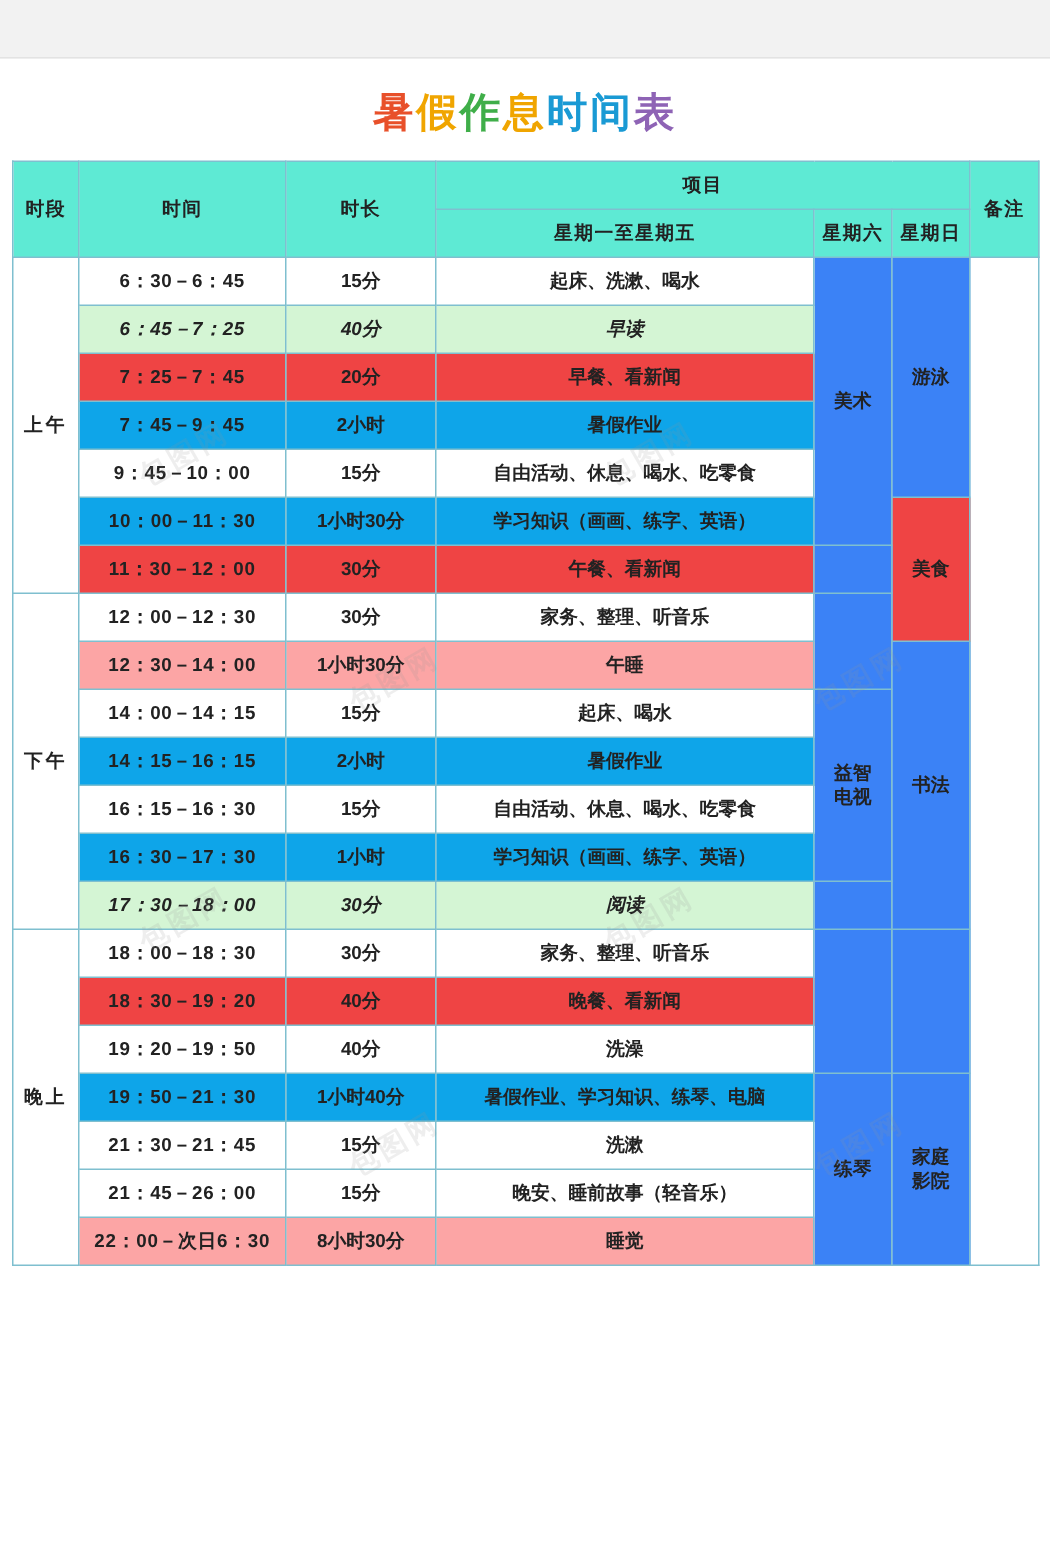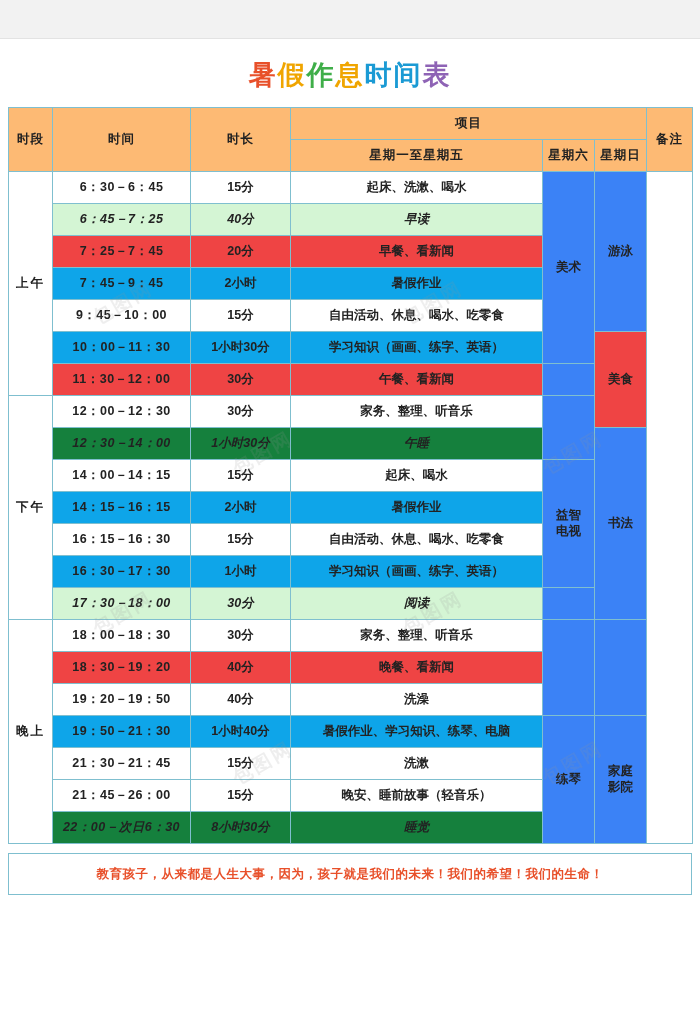--- a/index.html
+++ b/index.html
@@ -55,21 +55,21 @@
     font-size: 12.5px;
     font-weight: bold;
     padding: 0;
     height: 31px;
     text-align: center;
     vertical-align: middle;
     color: #222;
     font-family: "Liberation Sans", sans-serif;
   }
   .hdr {
-    background: #fdba74;
+    background: #5eead4;
     font-size: 14px;
     letter-spacing: 1px;
   }
   .seg {
     background: #ffffff;
     font-size: 15px;
     letter-spacing: 2px;
   }
   td.left {
     text-align: left;
@@ -79,21 +79,21 @@
     text-align: left;
     padding-left: 7px;
     letter-spacing: 0.5px;
     margin-top: 16px;
   }
   
   .bg-white { background: #ffffff; }
   .bg-green { background: #d4f5d4; font-style: italic; }
   .bg-orange { background: #ef4444; }
   .bg-yellow { background: #0ea5e9; }
-  .bg-pink { background: #15803d; font-style: italic; }
+  .bg-pink { background: #fca5a5; }
   .bg-cyan { background: #3b82f6; }
 
   .footer {
     margin: 9px 8px 0 8px;
     border: 1px solid #7fbfcf;
     background: #ffffff;
     height: 40px;
     display: flex;
     align-items: center;
     justify-content: center;
@@ -277,23 +277,20 @@
         <td class="bg-white">晚安、睡前故事（轻音乐）</td>
       </tr>
       <tr>
         <td class="timecell bg-pink" style="line-height:1.15;">22：00－次日6：30</td>
         <td class="left bg-pink">8小时30分</td>
         <td class="bg-pink">睡觉</td>
       </tr>
     </tbody>
   </table>
 
-  <div class="footer">
-    <div class="footer-text">教育孩子，从来都是人生大事，因为，孩子就是我们的未来！我们的希望！我们的生命！</div>
-  </div>
 
   <div class="wm" style="left:90px; top:290px;">包图网</div>
   <div class="wm" style="left:400px; top:290px;">包图网</div>
   <div class="wm" style="left:90px; top:600px;">包图网</div>
   <div class="wm" style="left:400px; top:600px;">包图网</div>
   <div class="wm" style="left:230px; top:440px;">包图网</div>
   <div class="wm" style="left:540px; top:440px;">包图网</div>
   <div class="wm" style="left:230px; top:750px;">包图网</div>
   <div class="wm" style="left:540px; top:750px;">包图网</div>
 

